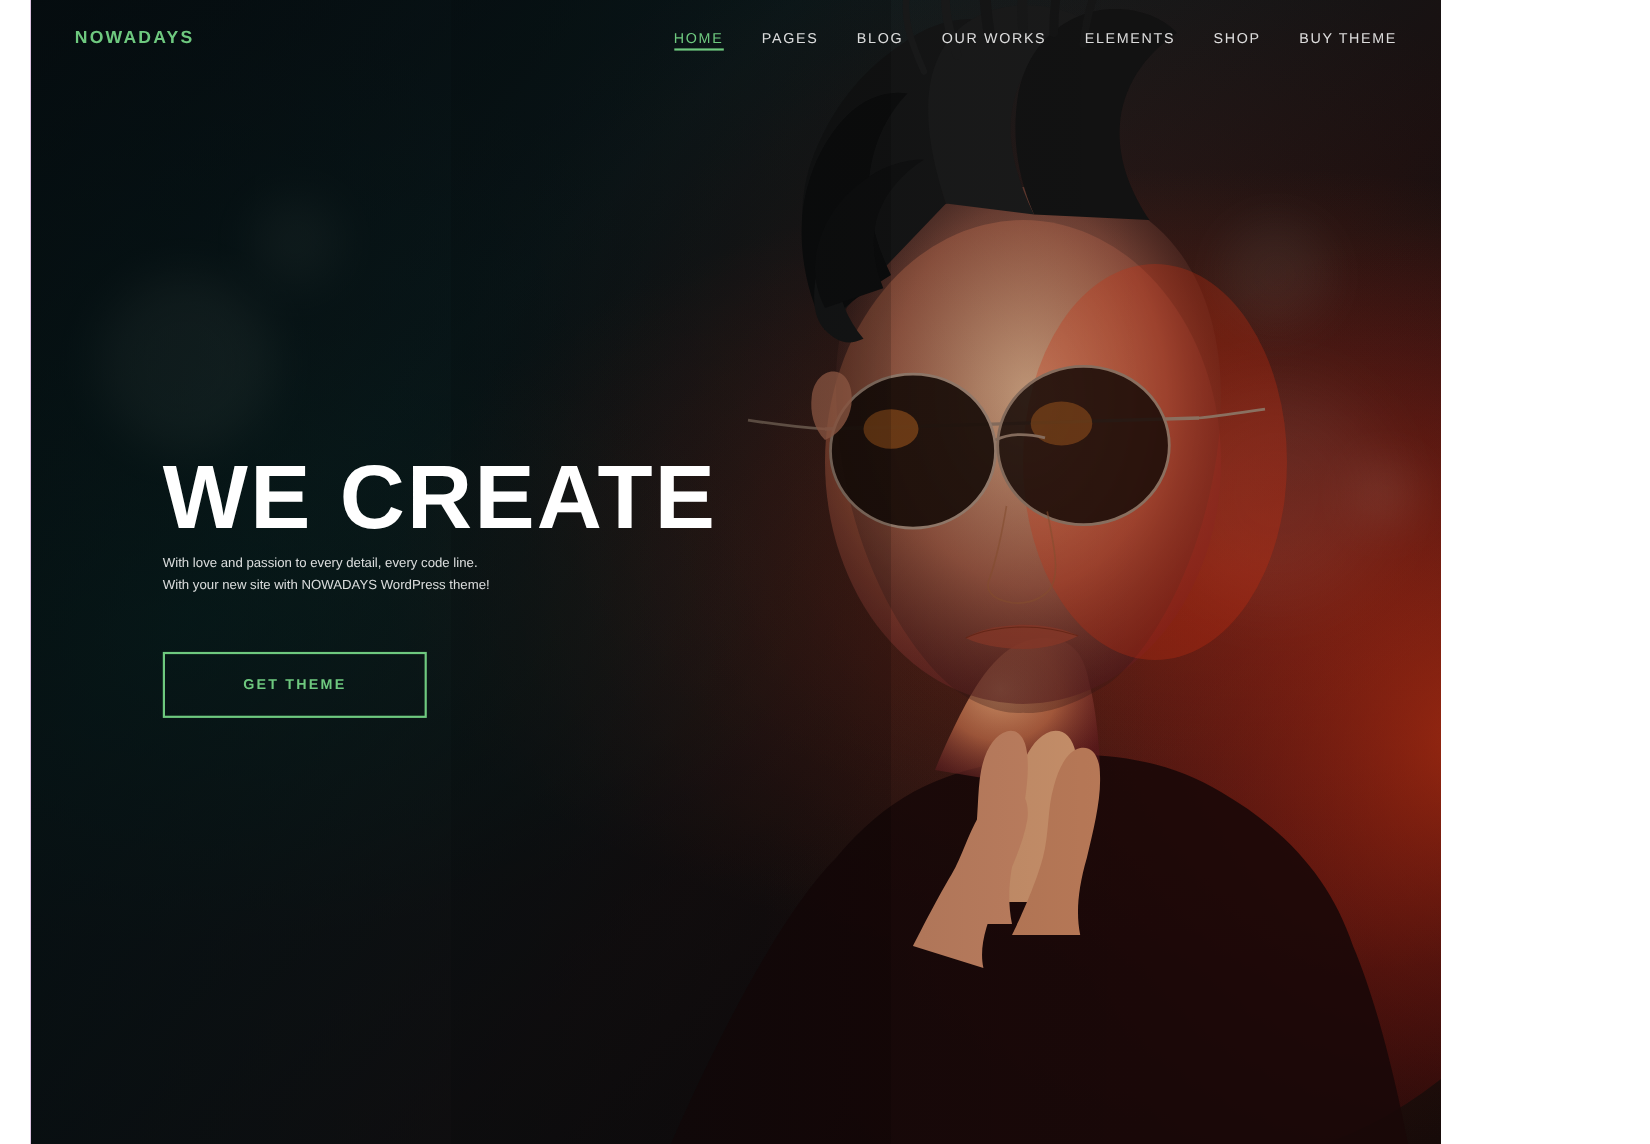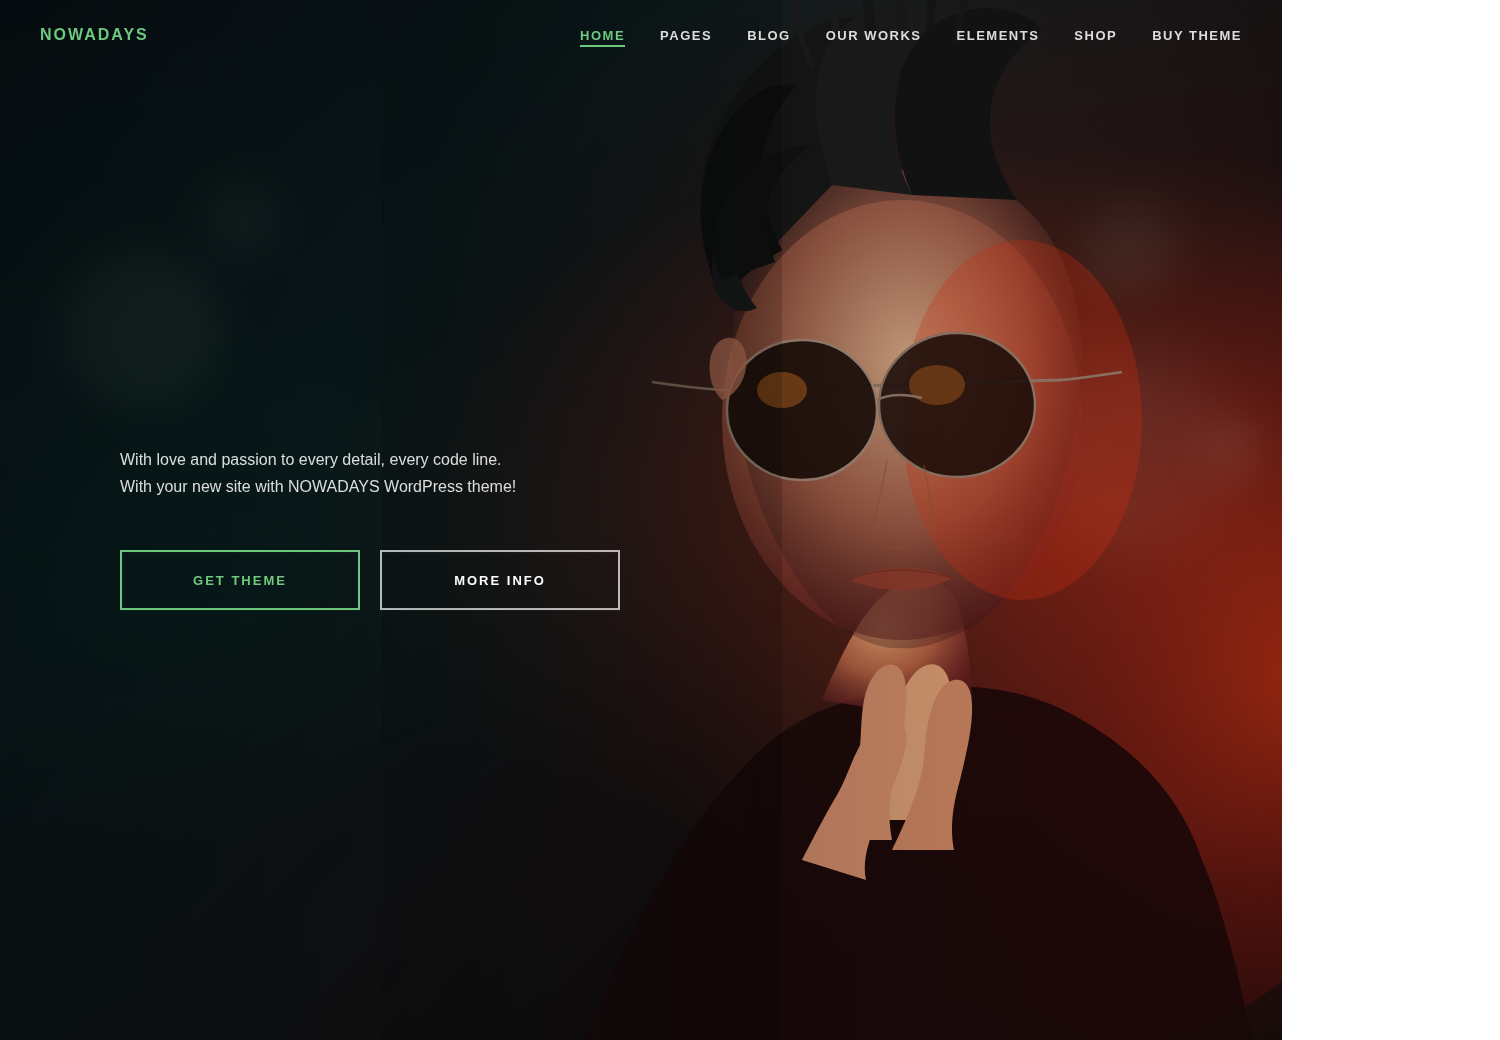--- a/index.html
+++ b/index.html
@@ -14,20 +14,21 @@
       overflow: hidden;
       font-family: 'Arial', sans-serif;
     }
 
     .hero {
       position: relative;
       width: 1282px;
       height: 1040px;
       background: #a21caf;
       overflow: hidden;
+      margin-left: 28px;
     }
 
     
     .hero-bg {
       position: absolute;
       inset: 0;
       background:
         radial-gradient(ellipse at 85% 50%, rgba(180, 60, 30, 0.45) 0%, transparent 50%),
         radial-gradient(ellipse at 70% 30%, rgba(100, 30, 20, 0.3) 0%, transparent 40%),
         radial-gradient(ellipse at 10% 55%, rgba(0, 80, 60, 0.3) 0%, transparent 35%),
@@ -129,21 +130,21 @@
     .nav-links {
       display: flex;
       align-items: center;
       gap: 35px;
       list-style: none;
     }
 
     .nav-links li a {
       text-decoration: none;
       font-size: 13px;
-      font-weight: 700;
+      font-weight: 400;
       letter-spacing: 1.5px;
       text-transform: uppercase;
       color: rgba(255, 255, 255, 0.85);
       transition: color 0.2s;
       text-align: right;
     }
 
     .nav-links li.active a {
       color: #6ec97f;
       position: relative;
@@ -193,21 +194,21 @@
       font-weight: 300;
     }
 
     .hero-headline-2 .outline {
       color: transparent;
       -webkit-text-stroke: 1.5px rgba(150, 180, 160, 0.6);
       font-weight: 300;
     }
 
     .hero-subtext {
-      font-size: 16px;
+      font-size: 12px;
       color: rgba(255, 255, 255, 0.85);
       line-height: 1.7;
       margin-bottom: 50px;
       font-weight: 300;
     }
 
     .hero-buttons {
       display: flex;
       gap: 20px;
     }
@@ -353,22 +354,22 @@
       <li><a href="#">PAGES</a></li>
       <li><a href="#">BLOG</a></li>
       <li><a href="#">OUR WORKS</a></li>
       <li><a href="#">ELEMENTS</a></li>
       <li><a href="#">SHOP</a></li>
       <li><a href="#">BUY THEME</a></li>
     </ul>
   </nav>
 
   <div class="hero-content">
+    <h1 class="hero-headline-1">WE CREATE</h1>
     <p class="hero-subtext">
       <span>With love and passion to every detail, every code line.</span><br>
       <span>With your new site with NOWADAYS WordPress theme!</span>
     </p>
     <div class="hero-buttons">
       <a href="#" class="btn btn-get-theme">GET THEME</a>
-      <a href="#" class="btn btn-more-info">MORE INFO</a>
     </div>
   </div>
 </div>
 
 </body></html>

